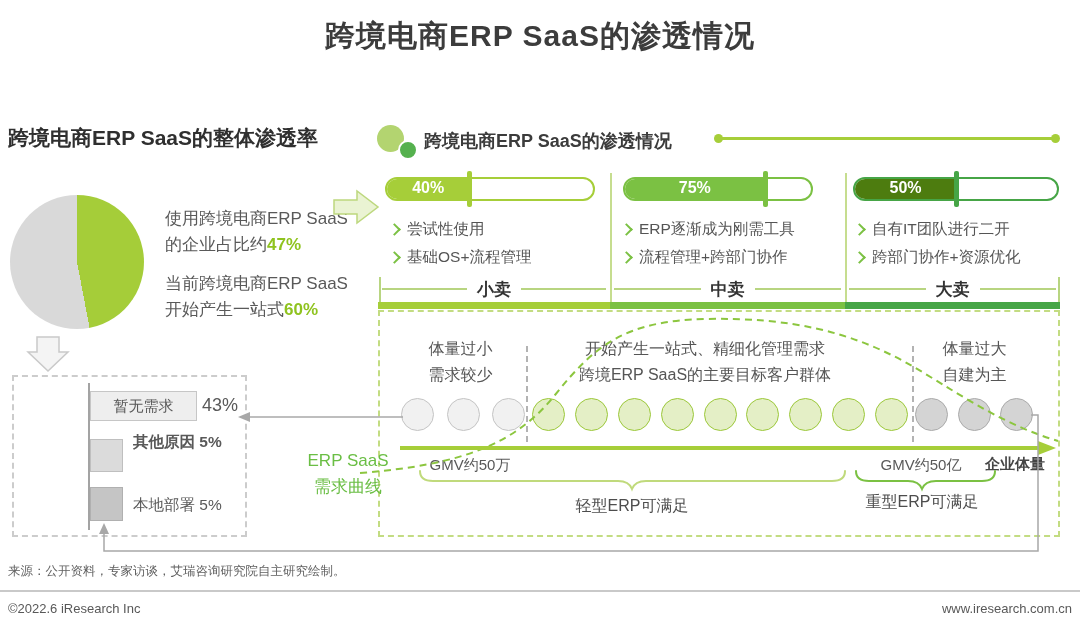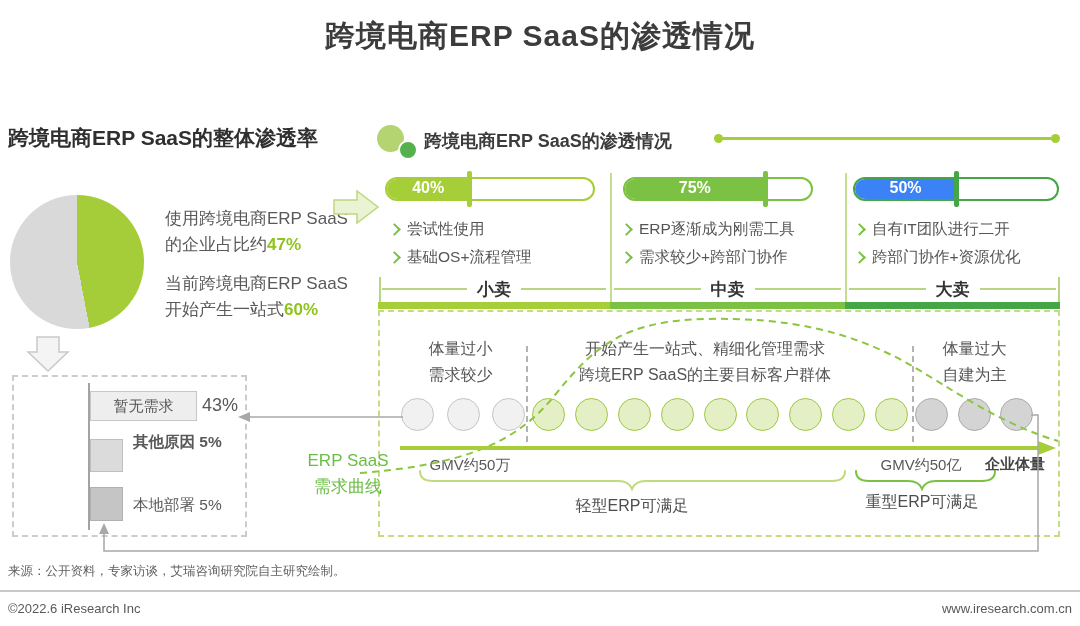--- a/index.html
+++ b/index.html
@@ -132,21 +132,21 @@
       </div>
     <div class="bar-tick" style="background: rgb(166, 206, 57); left: calc(40% - 2px);"></div>
   </div>
   <div class="bar" id="bar1" style="border-color: rgb(123, 193, 67);">
     <div class="bar-fill" style="background: rgb(123, 193, 67); width: 75%;">
         <span>75%</span>
       </div>
     <div class="bar-tick" style="background: rgb(123, 193, 67); left: calc(75% - 2px);"></div>
   </div>
   <div class="bar" id="bar2" style="border-color: rgb(70, 165, 70);">
-    <div class="bar-fill" style="background: #3b82f6; width: 50%;">
+    <div class="bar-fill" style="background: #4d7c0f; width: 50%;">
         <span>50%</span>
       </div>
     <div class="bar-tick" style="background: rgb(70, 165, 70); left: calc(50% - 2px);"></div>
   </div>
 
   <div class="col-divider" style="left:610px"></div>
   <div class="col-divider" style="left:845px"></div>
   <div class="bracket-tick" style="left:379px"></div>
   <div class="bracket-tick" style="left:1058px"></div>
 
@@ -160,21 +160,21 @@
         <span>基础OS+流程管理</span>
       </div>
   </div>
   <div class="col-bullets" style="left:622px">
     <div class="row">
         <span class="chev"></span>
         <span>ERP逐渐成为刚需工具</span>
       </div>
     <div class="row">
         <span class="chev"></span>
-        <span>需求较少+跨部门协作</span>
+        <span>流程管理+跨部门协作</span>
       </div>
   </div>
   <div class="col-bullets" style="left:855px">
     <div class="row">
         <span class="chev"></span>
         <span>自有IT团队进行二开</span>
       </div>
     <div class="row">
         <span class="chev"></span>
         <span>跨部门协作+资源优化</span>

